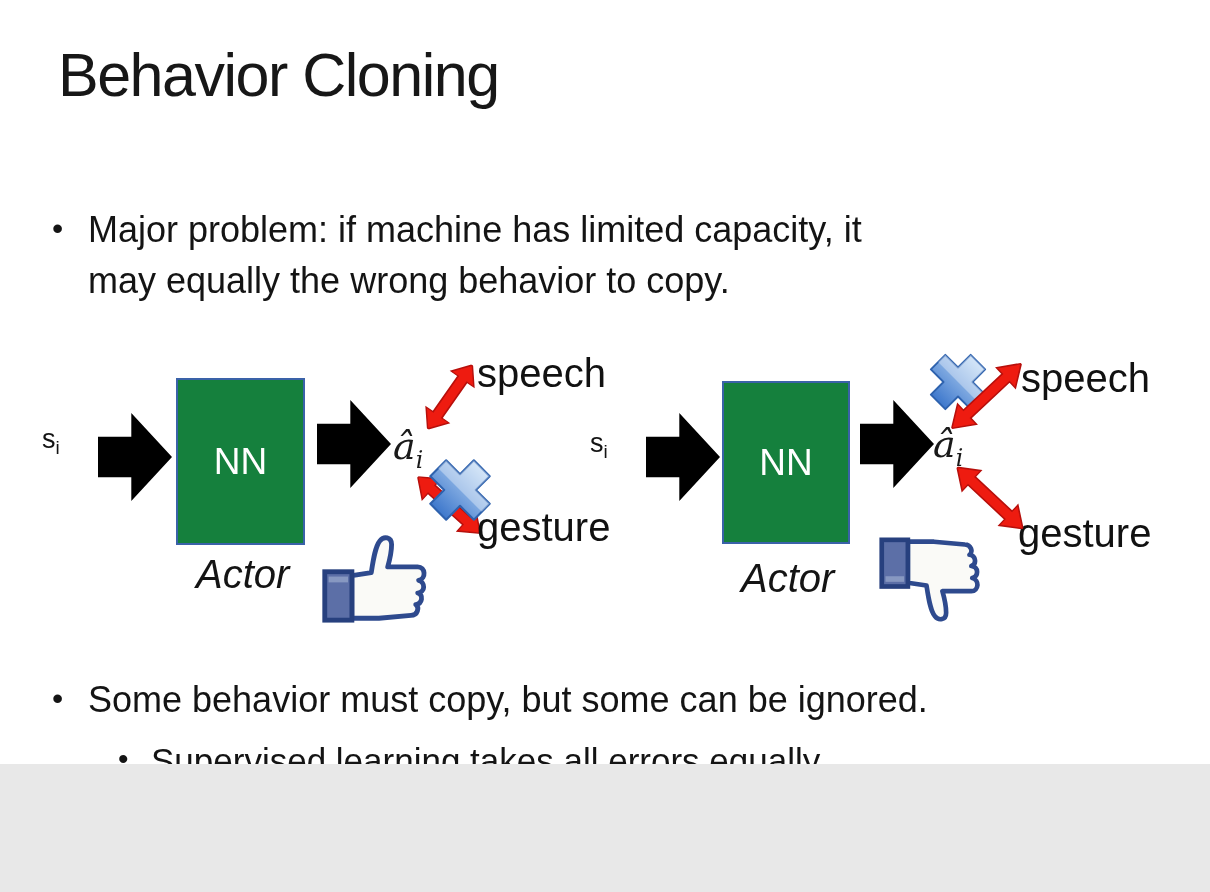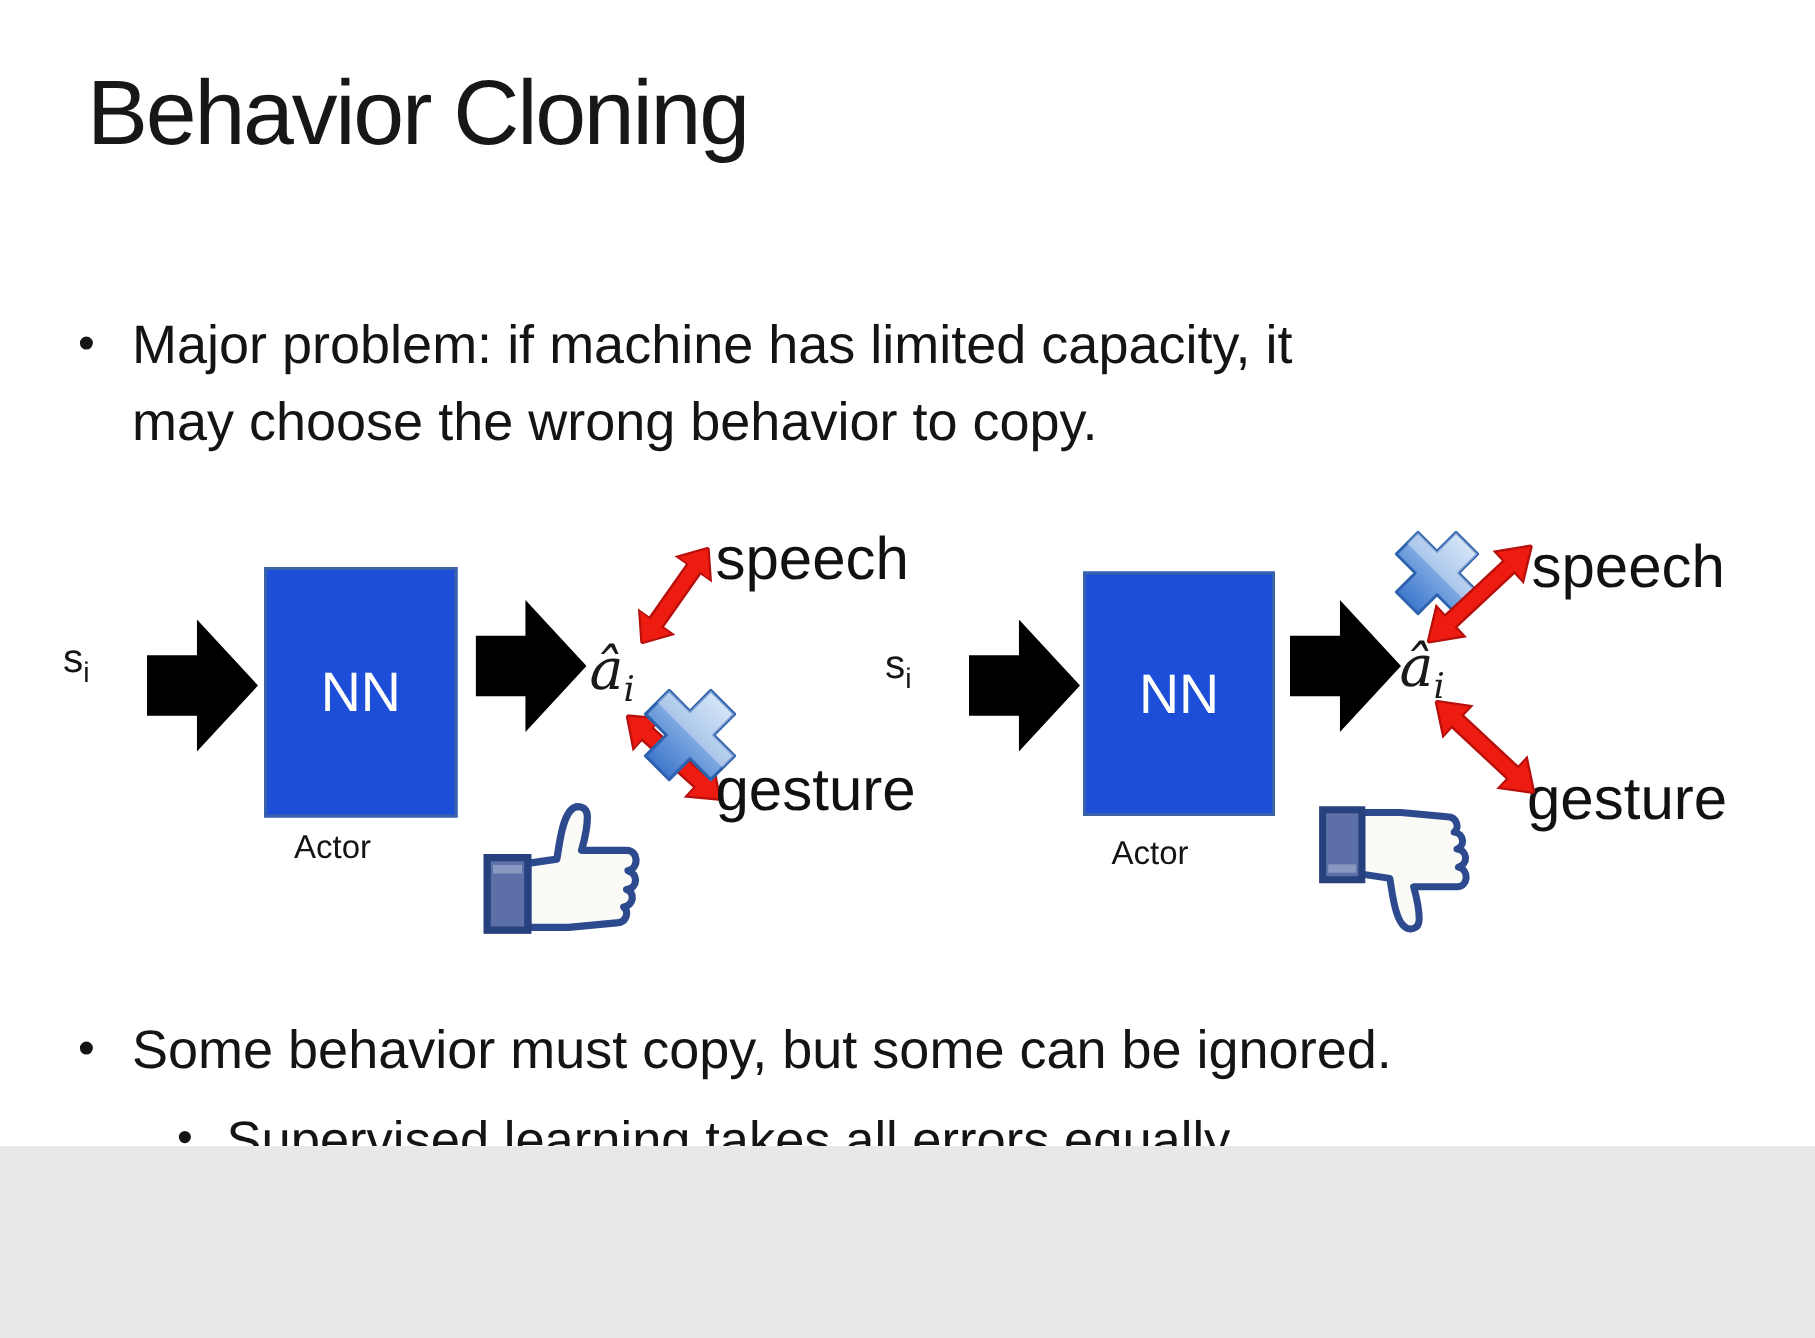--- a/index.html
+++ b/index.html
@@ -17,25 +17,25 @@
   .bullet .btext span{display:block;}
   .b1{left:52px;top:204px;width:1060px;}
   .b2{left:52px;top:674px;width:1120px;}
   .b2sub{left:118px;top:736px;width:1040px;font-size:35px;}
   .b2sub .marker{width:33px;font-size:30px;}
 
   .dlabel{position:absolute;font-size:40px;color:#111;}
   .silabel{position:absolute;font-size:27px;}
   .silabel sub{font-size:.7em;}
   .nnbox{
-    position:absolute;background:#1d4ed8;border:2px solid #3A62A8;
+    position:absolute;background:#15803d;border:2px solid #3A62A8;
     display:flex;align-items:center;justify-content:center;
     color:#ffffff;font-size:37px;box-sizing:border-box;
   }
-  .actorlabel{position:absolute;font-size:22px;}
+  .actorlabel{position:absolute;font-size:40px;font-style:italic;}
   .ahat{
     position:absolute;font-family:"DejaVu Serif",serif;font-style:italic;
     font-size:38px;color:#1a1a1a;
   }
   .ahat sub{font-size:.62em;}
   .blockarrow{
     position:absolute;background:#000;
     clip-path:polygon(0% 27%,45% 27%,45% 0%,100% 50%,45% 100%,45% 73%,0% 73%);
   }
   .redarrow{position:absolute;}
@@ -49,21 +49,21 @@
 <body>
 
 <div class="slide">
 
   <div class="title">Behavior Cloning</div>
 
   <div class="bullet b1">
     <span class="marker">•</span>
     <span class="btext">
       <span>Major problem: if machine has limited capacity, it</span>
-      <span>may choose the wrong behavior to copy.</span>
+      <span>may equally the wrong behavior to copy.</span>
     </span>
   </div>
 
   <div>
     <span class="silabel" style="left:42px;top:424px;"><span>s</span><sub>i</sub></span>
 
     <div class="blockarrow" style="left:98px;top:413px;width:74px;height:88px;"></div>
 
     <div class="nnbox" style="left:176px;top:378px;width:129px;height:167px;">
       <span>NN</span>

